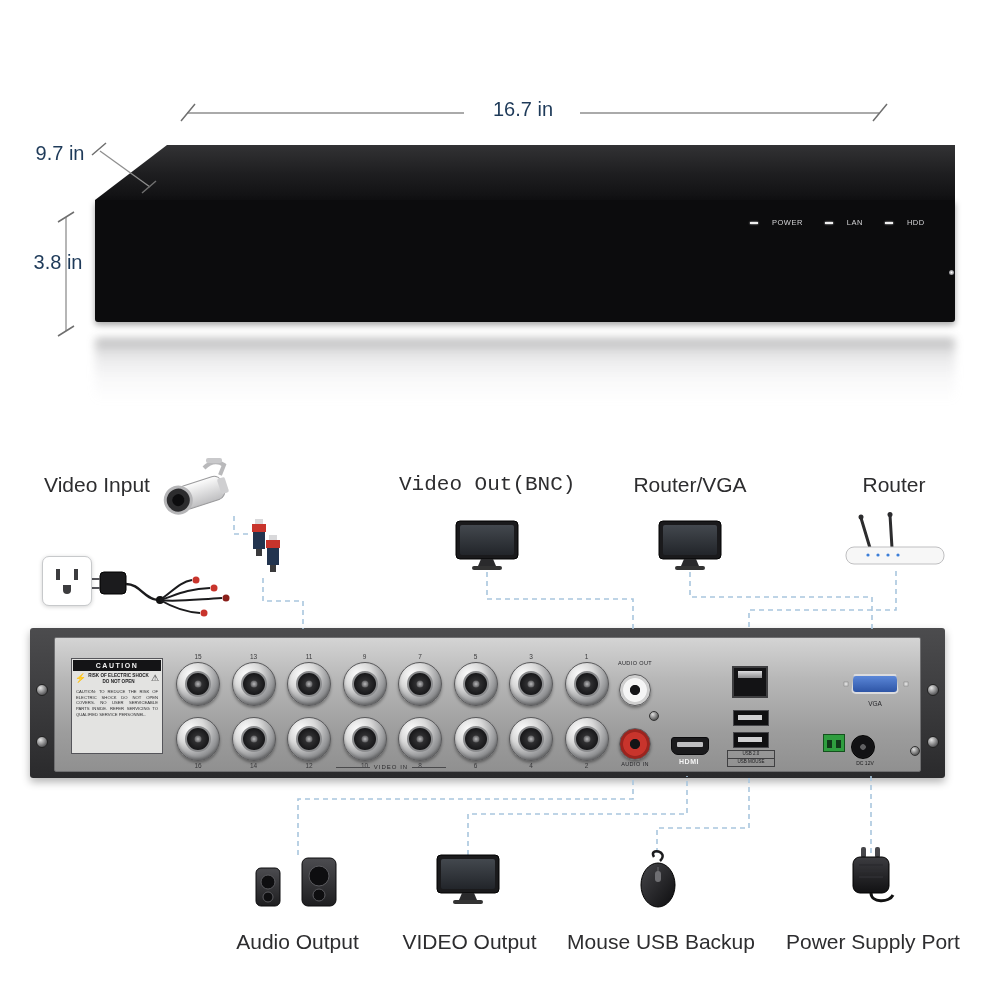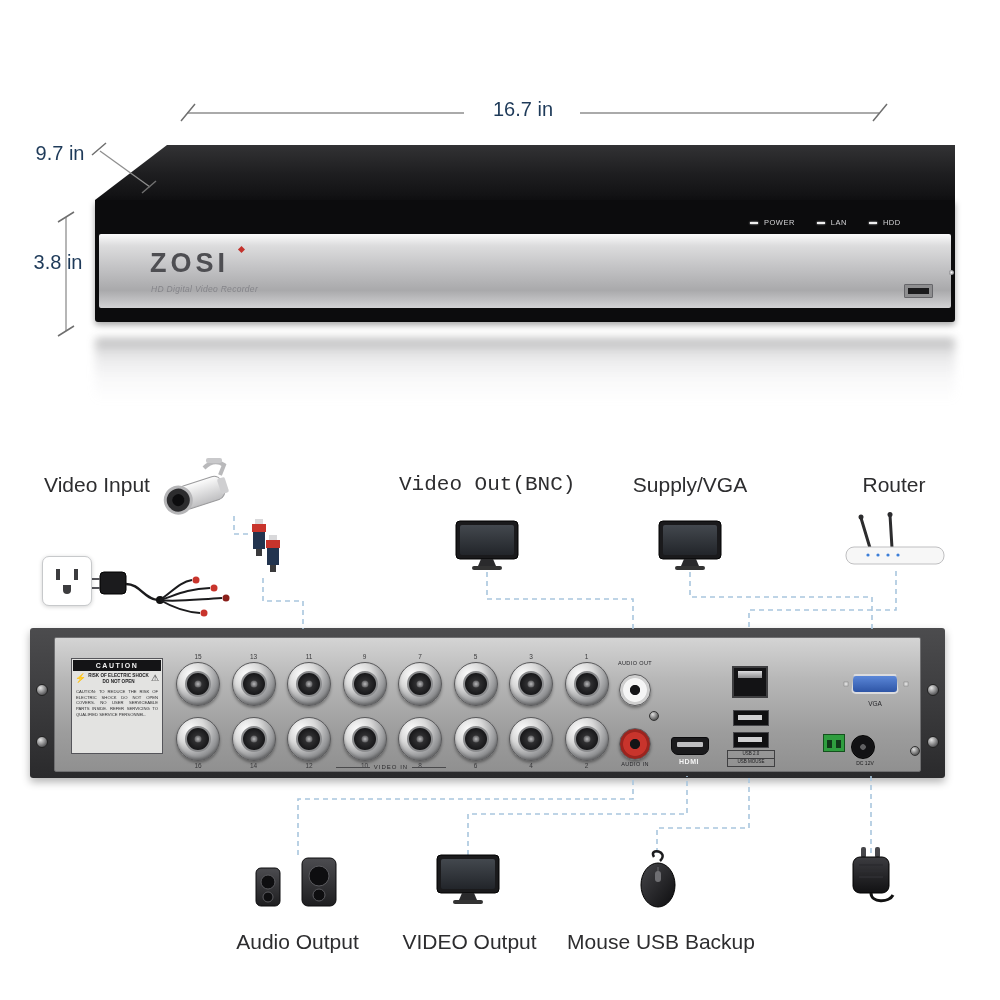--- a/index.html
+++ b/index.html
@@ -12,21 +12,21 @@
   #lines{position:absolute;left:0;top:0;z-index:3;pointer-events:none;}
   .icon{position:absolute;z-index:5;}
   
   #front-view{position:absolute;left:95px;top:145px;width:860px;height:190px;z-index:2;}
   .front-top{position:absolute;left:0;top:0;width:860px;height:55px;
     background:linear-gradient(180deg,#323234 0%,#1d1d1f 55%,#101012 100%);
     clip-path:polygon(72px 0,100% 0,100% 100%,0 100%);}
   .front-face{position:absolute;left:0;top:55px;width:860px;height:122px;background:#0c0c0d;
     border-radius:0 0 3px 3px;box-shadow:0 3px 6px rgba(0,0,0,.35);}
   .led-row{position:absolute;left:655px;top:18px;display:flex;gap:22px;align-items:center;}
-  .led{display:flex;gap:6px;align-items:center;}
+  .led{display:flex;gap:14px;align-items:center;}
   .led-bar{width:8px;height:2px;background:#efefef;box-shadow:0 0 2px #fff;}
   .led-lbl{font-size:7.5px;color:#d4d4d6;letter-spacing:.5px;}
   .silver{position:absolute;left:4px;right:4px;top:34px;bottom:14px;border-radius:2px;
     background:linear-gradient(180deg,#fbfbfb 0%,#dcdcdd 16%,#bfbfc1 50%,#a9a9ab 76%,#d2d2d4 100%);}
   .brand{position:absolute;left:51px;top:14px;font-size:27px;font-weight:700;color:#4e4e52;letter-spacing:4px;}
   .brand-accent{position:absolute;left:140px;top:13px;width:5px;height:5px;background:#c4322c;transform:rotate(45deg);}
   .model{position:absolute;left:52px;top:50px;font-size:8.5px;font-style:italic;color:#85858a;letter-spacing:.3px;}
   .usb-front{position:absolute;right:18px;top:50px;width:27px;height:12px;background:#8e8e90;
     border:1px solid #66666a;border-radius:1px;}
   .usb-front span{position:absolute;left:3px;top:3px;right:3px;bottom:3px;background:#1a1a1c;}
@@ -182,36 +182,28 @@
         </div>
         <div class="led">
           <span class="led-bar"></span>
           <span class="led-lbl">LAN</span>
         </div>
         <div class="led">
           <span class="led-bar"></span>
           <span class="led-lbl">HDD</span>
         </div>
       </div>
-      <div class="silver">
-        <div class="brand">ZOSI</div>
-        <div class="brand-accent"></div>
-        <div class="model">HD Digital Video Recorder</div>
-        <div class="usb-front">
-            <span></span>
-          </div>
-      </div>
       <div class="ir-dot"></div>
     </div>
   </div>
   <div id="reflection"></div>
 
   <div class="lbl" style="left:30px;top:473px;width:120px;margin-left:7px;">Video Input</div>
   <div class="lbl" style="left:399px;top:473px;width:176px;font-family:Liberation Mono, monospace;">Video Out(BNC)</div>
-  <div class="lbl" style="left:620px;top:473px;width:140px;">Supply/VGA</div>
+  <div class="lbl" style="left:620px;top:473px;width:140px;">Router/VGA</div>
   <div class="lbl" style="left:844px;top:473px;width:100px;">Router</div>
 
   <svg class="icon" style="left:152px;top:448px;" width="90" height="90" viewBox="0 0 90 90">
     <defs>
         <linearGradient id="camBody" x1="0" y1="0" x2="0" y2="1">
       <stop offset="0" stop-color="#fdfdfd"></stop>
           <stop offset="1" stop-color="#bfbfc1"></stop>
         </linearGradient>
       </defs>
     <path d="M52 20 q10 -10 20 -3 l-4 10" fill="none" stroke="#b9b9bb" stroke-width="4"></path>
@@ -457,14 +449,15 @@
     <rect x="16" y="2" width="5" height="11" rx="2" fill="#46464a"></rect>
     <rect x="30" y="2" width="5" height="11" rx="2" fill="#46464a"></rect>
     <rect x="8" y="12" width="36" height="36" rx="7" fill="url(#adpt)" stroke="#000"></rect>
     <path d="M14 20 h24 M14 26 h24 M14 32 h24" stroke="#2c2c30" stroke-width="2"></path>
     <path d="M26 48 C 26 58, 44 58, 48 50" stroke="#111" stroke-width="3" fill="none"></path>
   </svg>
 
   <div class="lbl" style="left:230px;top:930px;width:135px;">Audio Output</div>
   <div class="lbl" style="left:402px;top:930px;width:135px;">VIDEO Output</div>
   <div class="lbl" style="left:563px;top:930px;width:196px;">Mouse USB Backup</div>
+  <div class="lbl" style="left:786px;top:930px;width:172px;">Power Supply Port</div>
 
 </div>
 
 </body></html>

